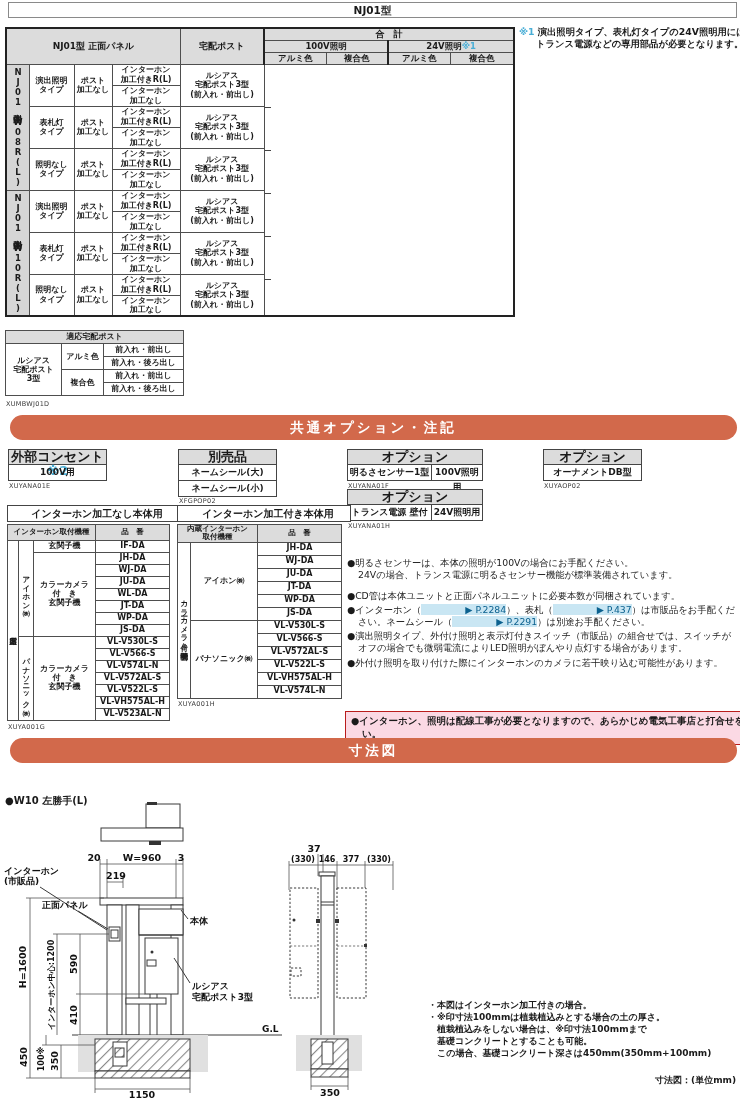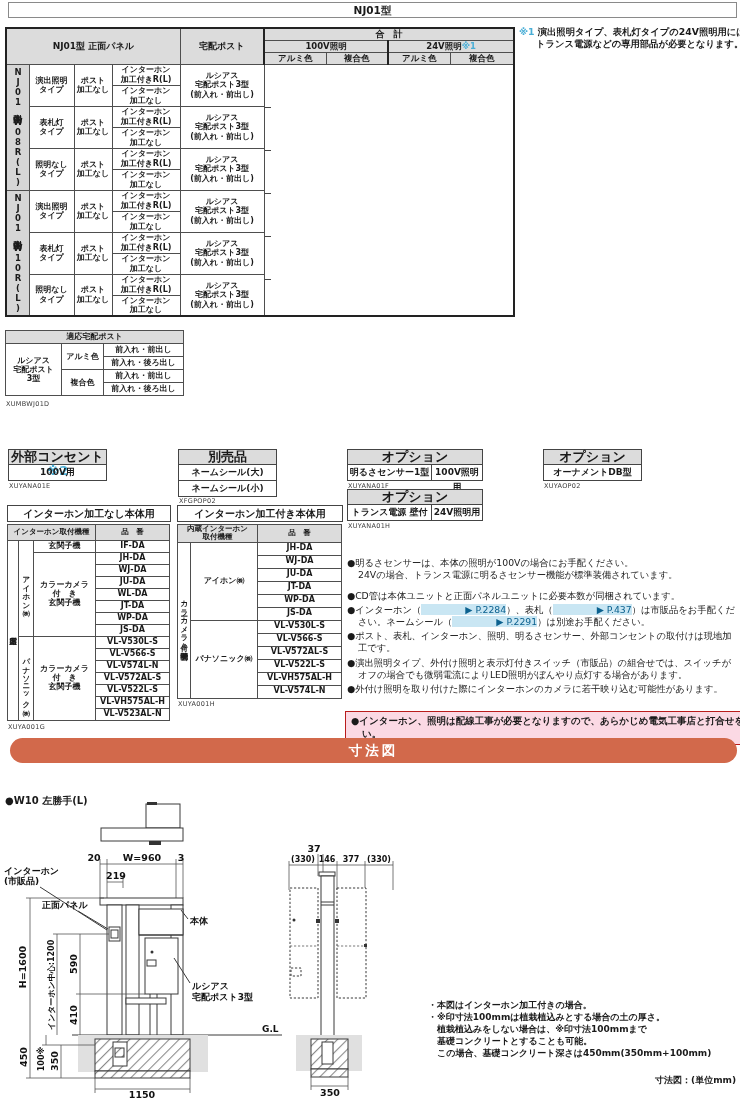--- a/index.html
+++ b/index.html
@@ -56,21 +56,21 @@
   .optbox{position:absolute;border:1.5px solid #444;background:#fff;}
   .optbox .t{background:#dcdcdc;border-bottom:1px solid #444;height:14px;line-height:14px;
         text-align:center;font-size:13px;font-weight:bold;}
   .optbox .r{height:15px;line-height:15px;text-align:center;font-size:9px;font-weight:bold;}
   .optbox .r+.r{border-top:1px solid #444;}
   .cells{display:flex;}
   .cells .c1{flex:1;border-right:1px solid #444;}
   .cells .c2{width:50px;}
 
   .sec-title{position:absolute;border:1.5px solid #444;background:#fff;height:15px;line-height:15px;
-        text-align:center;font-size:10px;font-weight:bold;}
+        text-align:center;font-size:10px;font-weight:bold;padding-left:8px;}
 
   
   .ictab{border:1.5px solid #222;}
   .ictab th,.ictab td{border:1px solid #4e4e4e;padding:0;text-align:center;vertical-align:middle;
         font-weight:bold;font-size:8px;line-height:1.12;}
   .ictab th{background:#dcdcdc;font-size:7.5px;}
   .tnone{left:7px;top:524px;width:162px;}
   .tnone tr{height:12px;}
   .tbuilt{left:177px;top:524px;width:164px;}
   .tbuilt tr{height:13px;}
@@ -261,20 +261,21 @@
       <td rowspan="2">複合色</td>
       <td>前入れ・前出し</td>
     </tr>
     <tr>
           <td>前入れ・後ろ出し</td>
         </tr>
   </tbody>
     </table>
   <div class="abs codeTxt" style="left:6px;top:400px;">XUMBWJ01D</div>
 
+  <div class="abs banner" style="top:415px;">共通オプション・注記</div>
 
   <div class="optbox" style="left:8px;top:449px;width:97px;">
     <div class="t"><span>外部コンセント</span><span class="bluemark">※2</span></div>
     <div class="r">100V用</div>
   </div>
   <div class="abs codeTxt" style="left:9px;top:482px;">XUYANA01E</div>
 
   <div class="optbox" style="left:178px;top:449px;width:97px;">
     <div class="t">別売品</div>
     <div class="r">ネームシール(大)</div>
@@ -441,21 +442,20 @@
         </tr>
   </tbody>
     </table>
   <div class="abs codeTxt" style="left:178px;top:700px;">XUYA001H</div>
 
   <div class="abs notes">
     <div class="note-item pre"><span>●</span><span class="pre">明るさセンサーは、本体の照明が100Vの場合にお手配ください。
 24Vの場合、トランス電源に明るさセンサー機能が標準装備されています。</span></div>
     <div class="note-item gap"><span>●</span><span>CD管は本体ユニットと正面パネルユニットに必要本数が同梱されています。</span></div>
     <div class="note-item"><span>●</span><span>インターホン（</span><span class="plink">▶ P.2284</span><span>）、表札（</span><span class="plink">▶ P.437</span><span>）は市販品をお手配ください。ネームシール（</span><span class="plink">▶ P.2291</span><span>）は別途お手配ください。</span></div>
-    <div class="note-item"><span>●</span><span>ポスト、表札、インターホン、照明、明るさセンサー、外部コンセントの取付けは現地加工です。</span></div>
     <div class="note-item"><span>●</span><span>演出照明タイプ、外付け照明と表示灯付きスイッチ（市販品）の組合せでは、スイッチがオフの場合でも微弱電流によりLED照明がぼんやり点灯する場合があります。</span></div>
     <div class="note-item"><span>●</span><span>外付け照明を取り付けた際にインターホンのカメラに若干映り込む可能性があります。</span></div>
   </div>
 
   <div class="abs warning"><span>●</span><span>インターホン、照明は配線工事が必要となりますので、あらかじめ電気工事店と打合せを行ってください。</span></div>
 
   <div class="abs banner" style="top:738px;">寸法図</div>
   <div class="abs dimhead">●W10 左勝手(L)</div>
 
   <svg class="abs diagram" width="740" height="296" viewBox="0 0 740 296">

